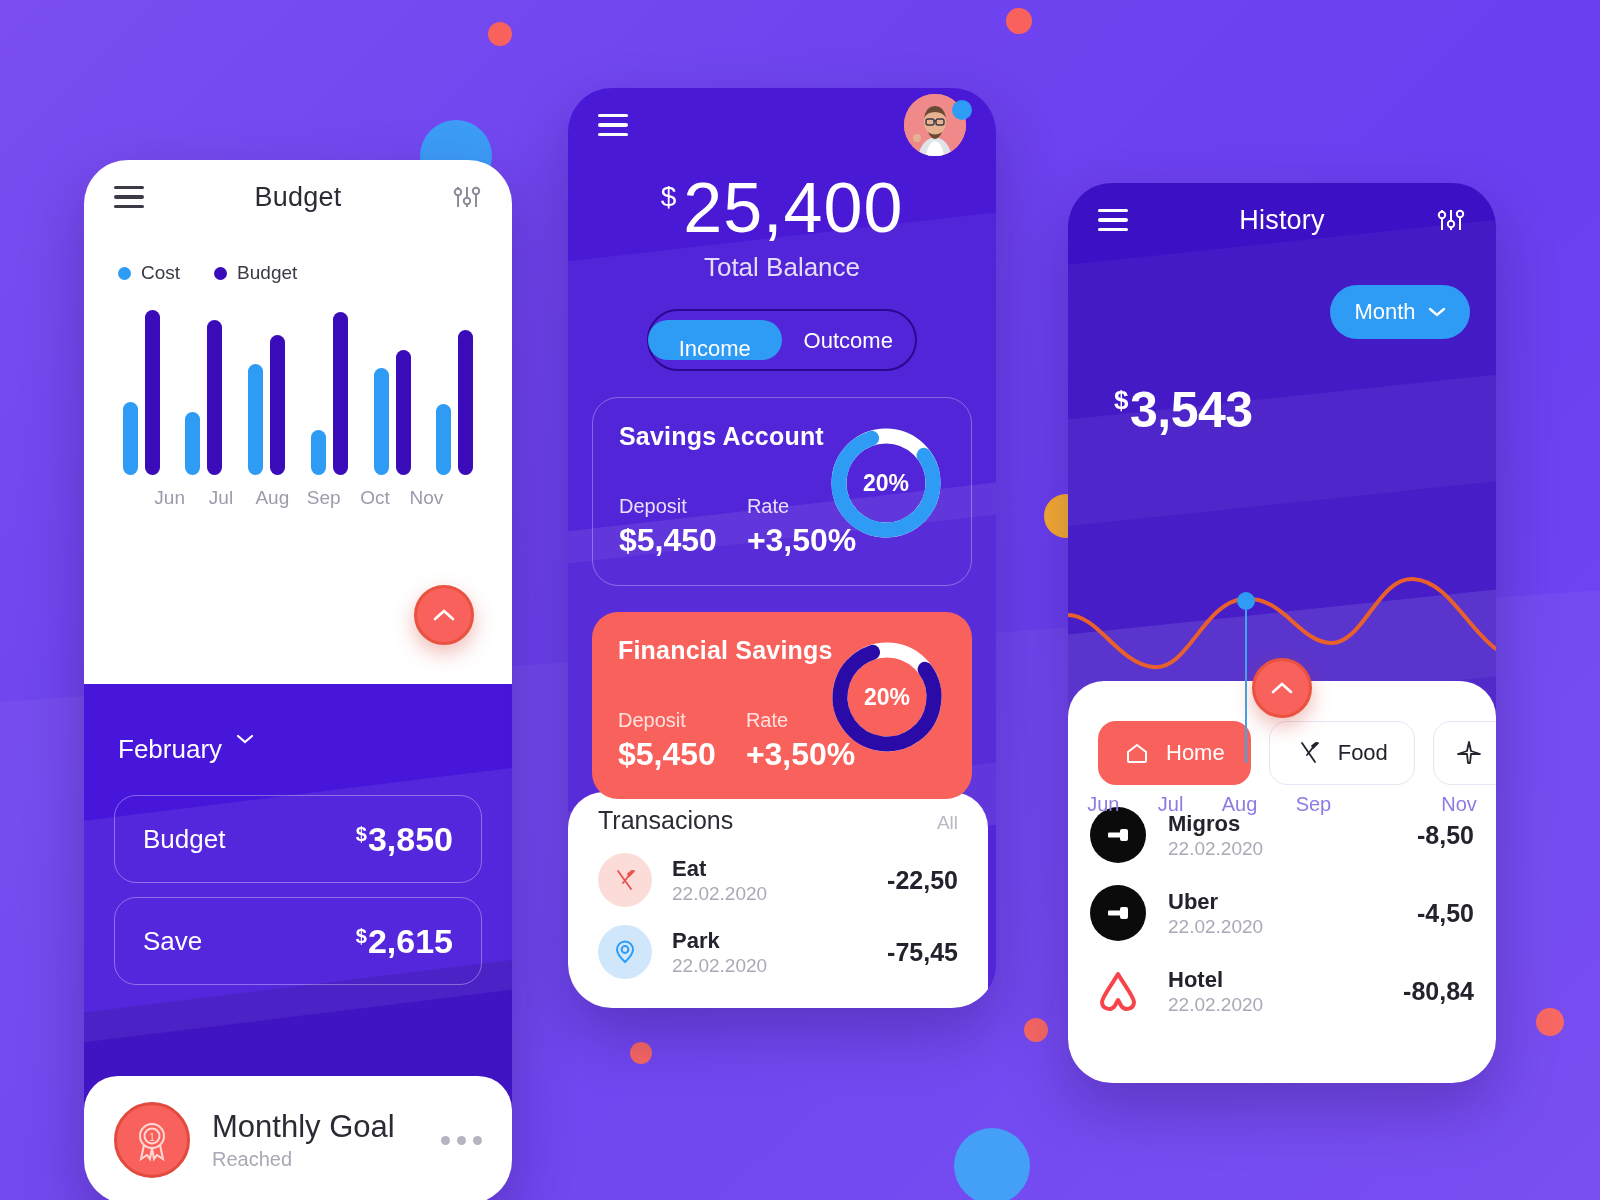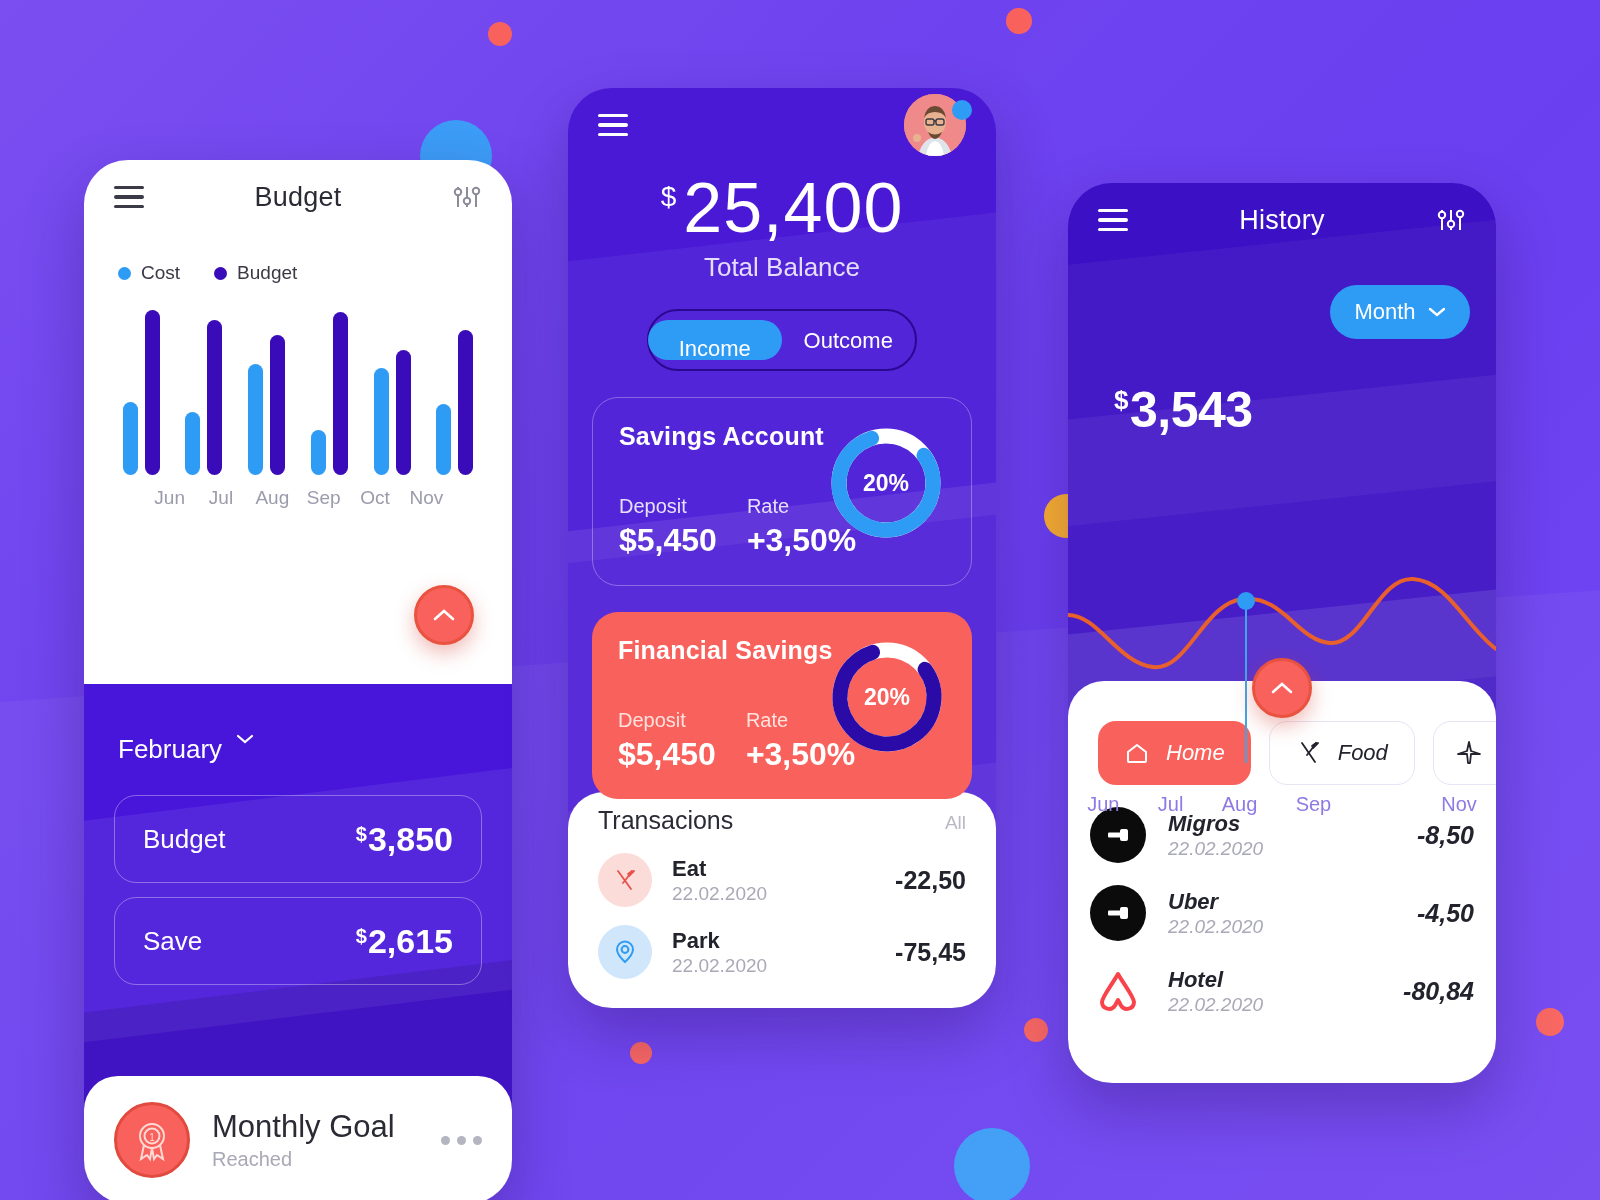--- a/index.html
+++ b/index.html
@@ -111,21 +111,21 @@
   .acct-title { color:#fff; font-size:25px; font-weight:700; letter-spacing:.2px; }
   .acct-foot { display:flex; gap:30px; margin-top:44px; }
   .acct-lbl { color:#e7e0fb; font-size:20px; }
   .acct-card.cushion .acct-lbl { color:#ffe2df; }
   .acct-val { color:#fff; font-size:32px; font-weight:700; margin-top:4px; }
   .donut { position:absolute; right:26px; top:26px; width:118px; height:118px; }
   .donut-pct { position:absolute; inset:0; display:flex; align-items:center; justify-content:center;
      color:#fff; font-size:23px; font-weight:700; }
 
   
-  #tx-sheet { position:absolute; left:0; right:0; bottom:0; height:216px; background:#fff;
+  #tx-sheet { position:absolute; left:0; right:8px; bottom:0; height:216px; background:#fff;
      border-top-left-radius:36px; border-top-right-radius:36px; padding:14px 30px 0; }
   .tx-head { display:flex; align-items:baseline; justify-content:space-between; }
   .tx-head h3 { font-size:25px; font-weight:400; color:#2b2b36; }
   .tx-all { font-size:19px; color:#b9b9c6; }
   .tx-row { display:flex; align-items:center; gap:20px; margin-top:18px; }
   .tx-ico { width:54px; height:54px; border-radius:50%; display:flex; align-items:center; justify-content:center; flex-shrink:0; }
   .tx-mid { flex:1; }
   .tx-name { font-size:22px; font-weight:700; color:#23232e; }
   .tx-date { font-size:19px; color:#a9a9b8; margin-top:1px; }
   .tx-amt { font-size:25px; font-weight:700; color:#23232e; }
@@ -135,21 +135,21 @@
       background:#2e9bf5; display:flex; align-items:center; justify-content:center; gap:12px;
       color:#fff; font-size:22px; z-index:4; }
   .hist-amount { position:relative; color:#fff; font-weight:800; font-size:50px; padding:42px 0 0 46px; z-index:4; letter-spacing:-.5px; }
   .hist-amount .cur { font-size:26px; font-weight:800; vertical-align:18px; margin-right:2px; }
   #hist-chart { position:absolute; left:0; top:380px; width:428px; height:200px; z-index:3; }
   .hist-months { position:absolute; left:0; right:0; top:610px; display:flex; justify-content:space-around; z-index:4; }
   .hist-month { font-size:20px; color:#8f7ae4; }
   .hist-month.active { color:#fff; font-weight:700; }
 
   #hist-sheet { position:absolute; left:0; right:0; bottom:0; height:402px; background:#fff;
-     border-top-left-radius:36px; border-top-right-radius:36px; padding:40px 0 0 0;font-style:italic; }
+     border-top-left-radius:36px; border-top-right-radius:36px; padding:40px 0 0 0; }
   .chips { display:flex; gap:18px; padding:0 0 0 30px; }
   .chip { height:64px; border-radius:18px; display:flex; align-items:center; gap:16px; padding:0 26px; flex-shrink:0; }
   .chip.on { background:#f9625c; color:#fff; }
   .chip.off { border:1.6px solid #e6e4f5; color:#23232e; }
   .chip span { font-size:22px; }
   .hist-row { display:flex; align-items:center; gap:22px; padding:0 22px; margin-top:22px; }
   .hist-ico { width:56px; height:56px; border-radius:50%; display:flex; align-items:center; justify-content:center; flex-shrink:0;}
 </style>
 </head>
 <body>

